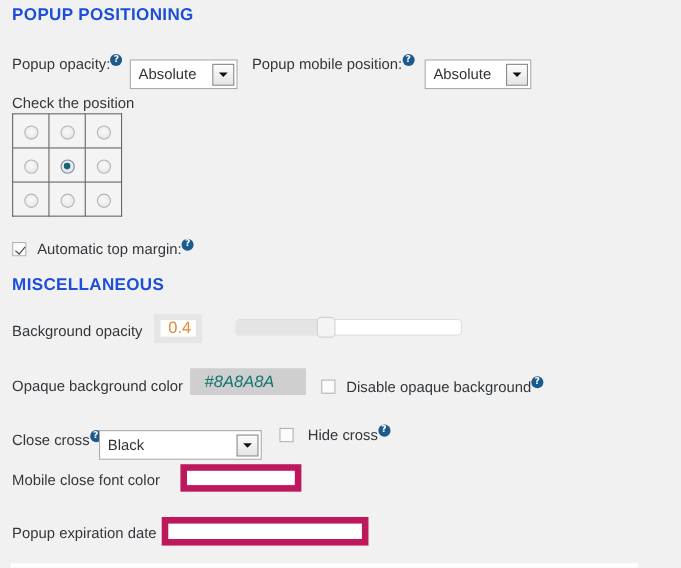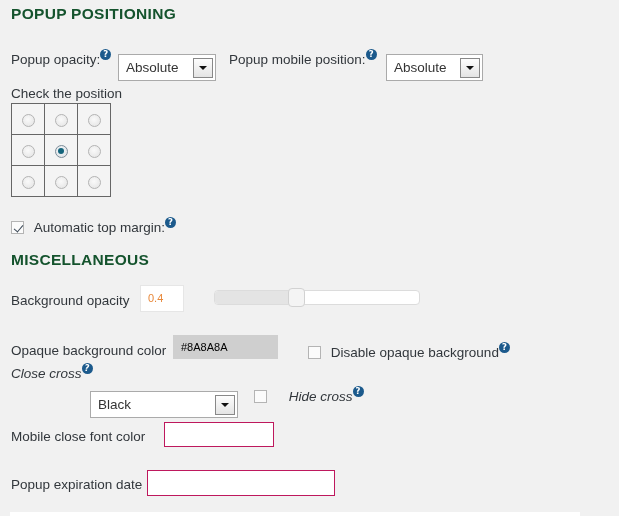--- a/index.html
+++ b/index.html
@@ -20,21 +20,21 @@
     position: relative;
     width: 619px;
     height: 516px;
   }
 
   
   .section-title {
     position: absolute;
     font-size: 15.5px;
     font-weight: bold;
-    color: #14532d;
+    color: #1d4ed8;
     letter-spacing: 0.3px;
     white-space: nowrap;
   }
   #sec-popup-positioning { left: 11px; top: 5px; }
   #sec-miscellaneous   { left: 11px; top: 251px; }
 
   
   .lbl {
     position: absolute;
     font-size: 13.5px;
@@ -166,33 +166,34 @@
     height: 8px;
     border: solid #3a4856;
     border-width: 0 1.6px 1.6px 0;
     transform: rotate(40deg);
   }
 
   
   .text-input {
     position: absolute;
     background: #ffffff;
-    border: 1px solid #be185d;
-    box-sizing: border-box;
-    font-size: 11px;
+    border: 6px solid #be185d;
+    box-sizing: border-box;
+    font-size: 15px;
     line-height: 1;
     display: flex;
     align-items: center;
     padding-left: 7px;
     color: #444;
   }
   .text-input.disabled {
     background: #cfcfcf;
     border-color: #cfcfcf;
-    color: #000000;
+    color: #0f766e;
+    font-style: italic;
   }
   .text-input.opacity-val {
     color: #e8883a;
     font-weight: normal;
     border-color: #e6e6e6;
   }
 
   
   #opacity-slider {
     position: absolute;
@@ -299,39 +300,39 @@
 
   <div id="opacity-slider">
     <div id="opacity-slider-fill" style="width: 40%;"></div>
     <div id="opacity-slider-handle" style="left: 36%;"></div>
   </div>
 
   <div class="lbl" style="left:11px; top:344px;">Opaque background color</div>
 
   <div class="text-input disabled" id="opaque-background-color-input" style="left:173px; top:335px; width:105px; height:24px;">#8A8A8A</div>
 
-  <div class="lbl" style="left:292px; top:343px;margin-left:16px;">
+  <div class="lbl" style="left:292px; top:343px;">
     <span class="checkbox"></span>
     <span style="margin-left:6px;">Disable opaque background</span><span class="help-icon">?</span>
   </div>
 
-  <div class="lbl" style="left:11px; top:364px;font-style:italic;">
+  <div class="lbl" style="left:11px; top:392px;">
     <span>Close cross</span><span class="help-icon">?</span>
   </div>
 
   <div class="select-box" id="close-cross-select" style="left:90px; top:379px; width:148px; height:27px;">
     <span class="sel-text">Black</span>
     <span class="select-arrow">
         <i></i>
       </span>
   </div>
 
   <div class="lbl" style="left:254px; top:387px;">
     <span class="checkbox"></span>
-    <span style="margin-left:18px;font-style:italic;">Hide cross</span><span class="help-icon">?</span>
+    <span style="margin-left:9px;">Hide cross</span><span class="help-icon">?</span>
   </div>
 
   <div class="lbl" style="left:11px; top:430px;">Mobile close font color</div>
 
   <div class="text-input" id="mobile-close-font-color-input" style="left:164px; top:422px; width:110px; height:25px;"></div>
 
   <div class="lbl" style="left:11px; top:478px;">Popup expiration date</div>
 
   <div class="text-input" id="popup-expiration-date-input" style="left:147px; top:470px; width:188px; height:26px;"></div>
 

